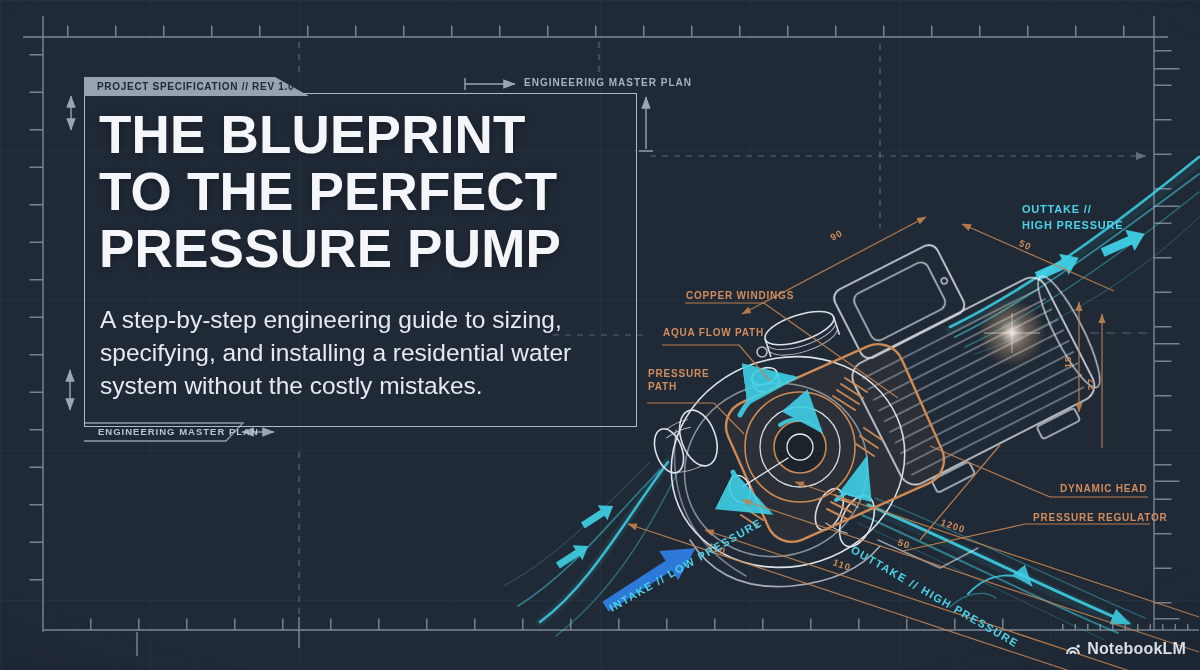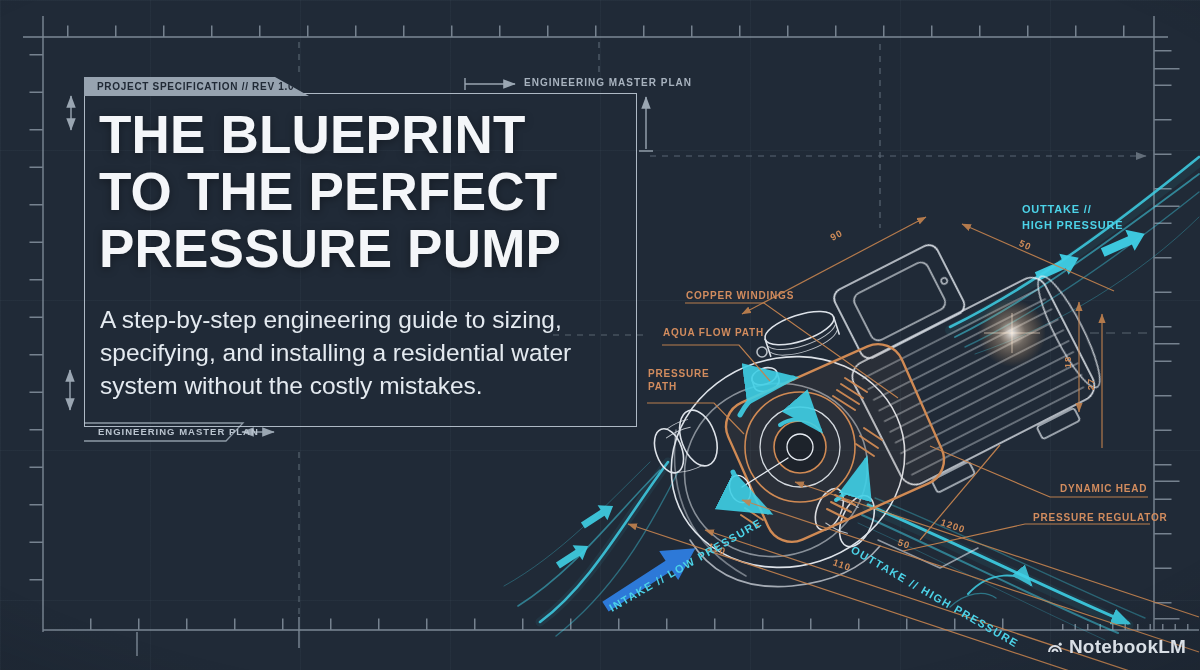--- a/index.html
+++ b/index.html
@@ -31,21 +31,21 @@
   .olabel{color:#d28c5e;font-size:10px;font-weight:bold;letter-spacing:0.8px;}
   .clabel{color:#4cd3e8;font-size:11px;font-weight:bold;letter-spacing:0.8px;line-height:16px;}
   .lbl-copper{left:686px;top:290px;}
   .lbl-aqua{left:663px;top:327px;}
   .lbl-pressure{left:648px;top:367px;width:80px;line-height:13px;}
   .lbl-outtake-top{left:1022px;top:201px;}
   .lbl-dynamic{left:1060px;top:483px;}
   .lbl-regulator{left:1033px;top:512px;}
   
   .brand{right:14px;bottom:12px;z-index:5;display:flex;align-items:center;gap:6px;color:#d9dfe6;
-    font-size:19px;font-weight:600;letter-spacing:0.2px;}
+    font-size:16px;font-weight:600;letter-spacing:0.2px;}
 </style>
 </head>
 <body>
 
 <svg id="blueprint-svg" width="1200" height="670" viewBox="0 0 1200 670">
   <defs>
     <marker id="m-or" viewBox="0 0 8 6" refX="7.5" refY="3" markerWidth="8" markerHeight="6" orient="auto-start-reverse">
       <path d="M0,0 L8,3 L0,6 Z" fill="#c4834f"></path>
     </marker>
     <marker id="m-gr" viewBox="0 0 8 6" refX="7.5" refY="3" markerWidth="9" markerHeight="7" orient="auto-start-reverse">

